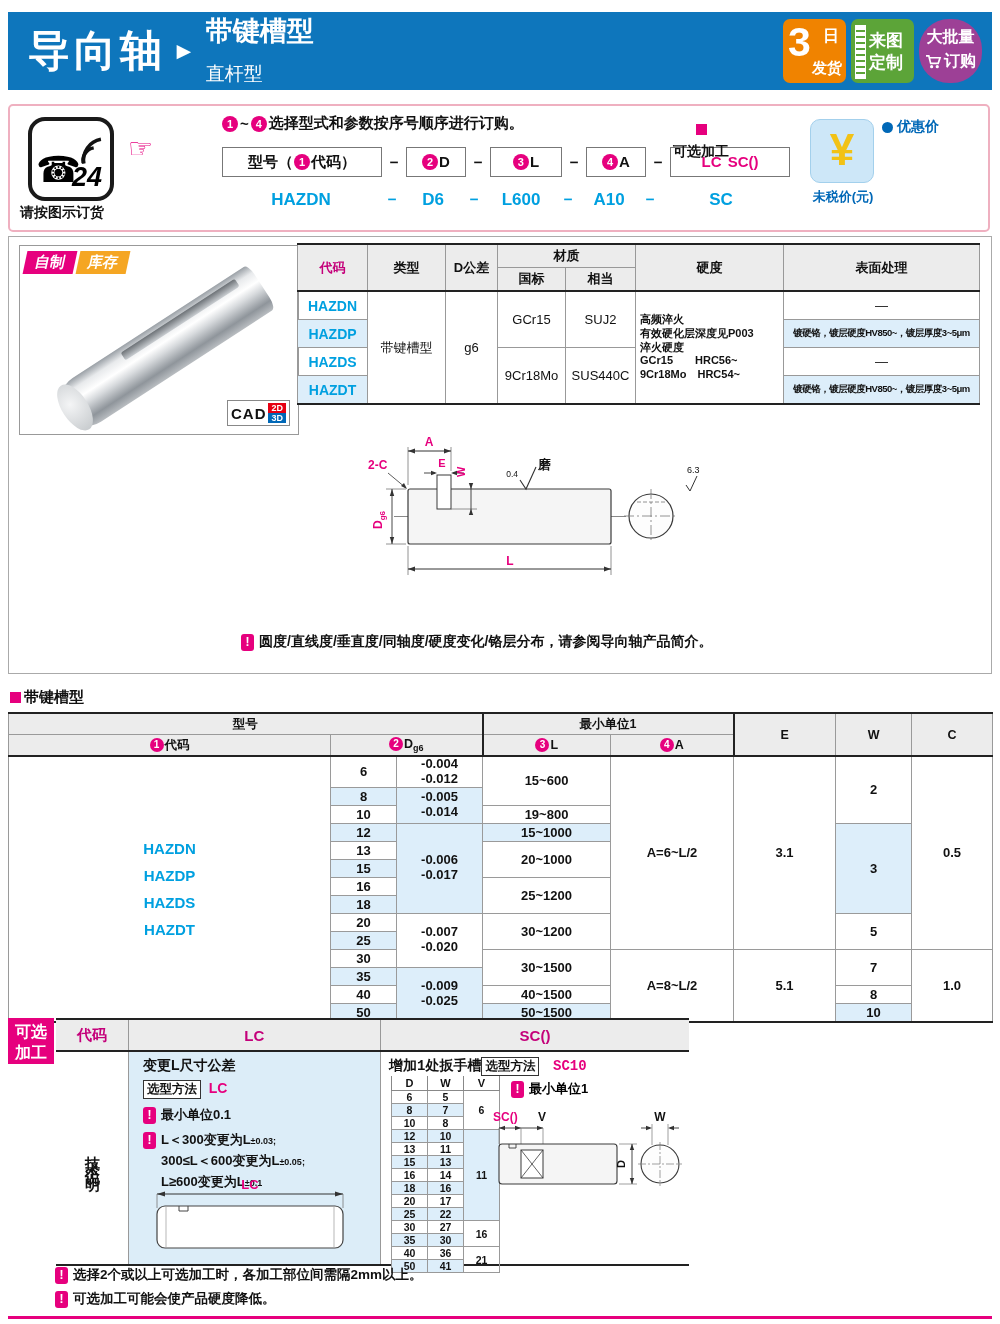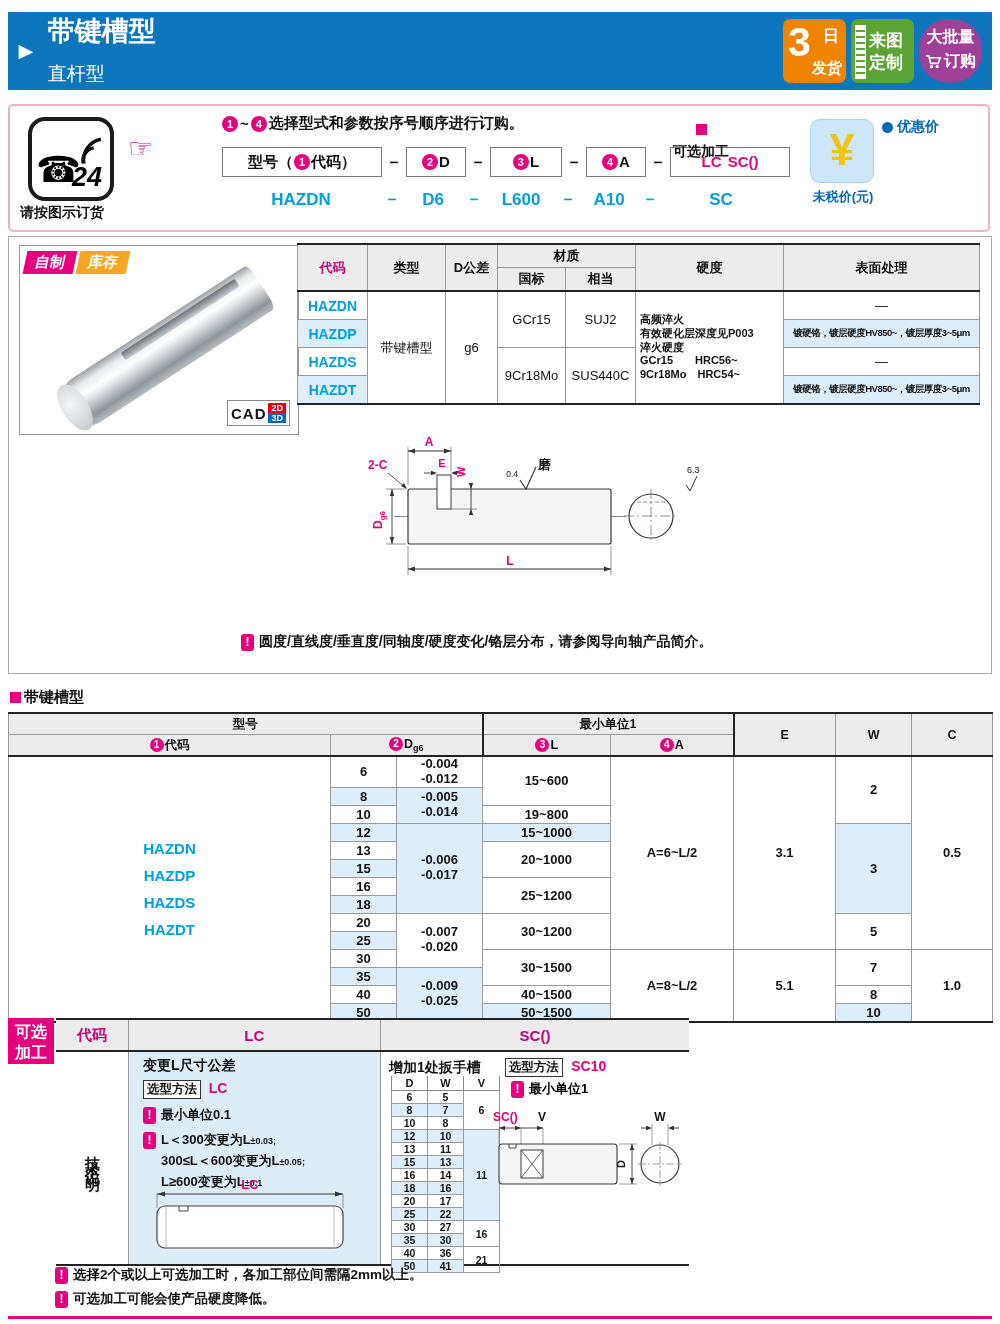--- a/index.html
+++ b/index.html
@@ -112,38 +112,39 @@
   .ob3{width:309px;border-left:1px solid #999;position:relative;box-sizing:border-box;padding:5px 0 0 8px;}
   .lctitle{font-size:14px;font-weight:800;color:#111;}
   .mline{margin-top:5px;font-size:13px;font-weight:800;}
   .mbox{display:inline-block;border:1px solid #333;background:#fff;padding:0 3px;font-size:12.5px;font-weight:700;color:#111;}
   .mval{color:#e6007e;font-weight:800;font-size:14px;margin-left:4px;}
   .lcnote{margin-top:7px;font-size:13px;font-weight:700;color:#111;display:flex;align-items:center;}
   .tolline{margin:3px 0 0 18px;font-size:13px;font-weight:700;color:#111;}
   .tolline:first-of-type{margin-left:0;}
   .tsub{font-size:9px;font-weight:700;}
   .lcsvg{position:absolute;left:16px;top:124px;}
-  .sctop{display:flex;align-items:flex-end;gap:24px;}
+  .sctop{display:flex;align-items:flex-start;gap:0;font-family:Liberation Mono, monospace;}
   .sctable{border-collapse:collapse;position:absolute;left:10px;top:24px;}
   .sctable th{border:1px solid #888;border-top:none;font-size:11px;font-weight:800;height:14px;padding:0;background:#fff;color:#111;}
   .sctable td{border:1px solid #999;font-size:10.5px;font-weight:700;text-align:center;height:12px;padding:0;background:transparent;color:#111;}
   .sctable tr.ev{background:#ddeefa;}
   .scnote{position:absolute;left:130px;top:28px;font-size:13px;font-weight:700;display:flex;align-items:center;}
   .scsvg{position:absolute;left:104px;top:56px;}
   
   .fn{position:absolute;left:55px;font-size:13.5px;font-weight:800;color:#111;display:flex;align-items:center;}
   .botline{position:absolute;left:8px;top:1316px;width:984px;height:3px;background:#e6007e;}
   svg text{font-family:"Liberation Sans",sans-serif;}
 </style>
 </head>
 <body>
 
 <div class="page">
 
   <div class="hdr">
+    <span class="hdr-title">导向轴</span>
     <span class="hdr-arrow">►</span>
     <span class="hdr-subcol">
       <span class="hdr-sub1">带键槽型</span>
       <span class="hdr-sub2">直杆型</span>
     </span>
     <div class="badges">
       <div class="badge orange">
         <span class="b3">3</span>
         <span class="bday">日</span>
         <span class="bship">发货</span>

